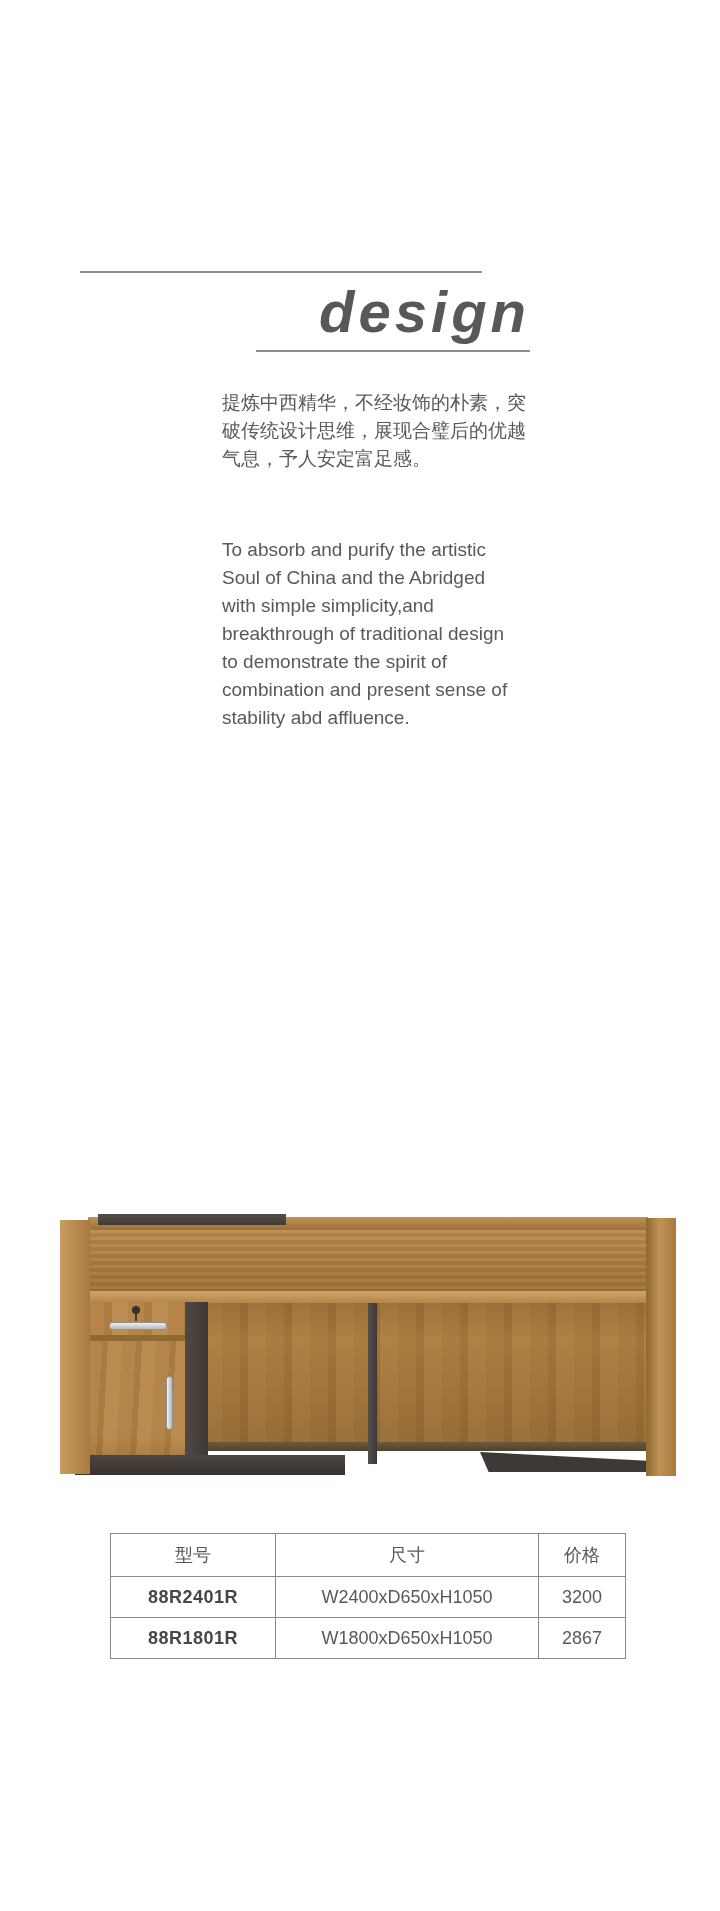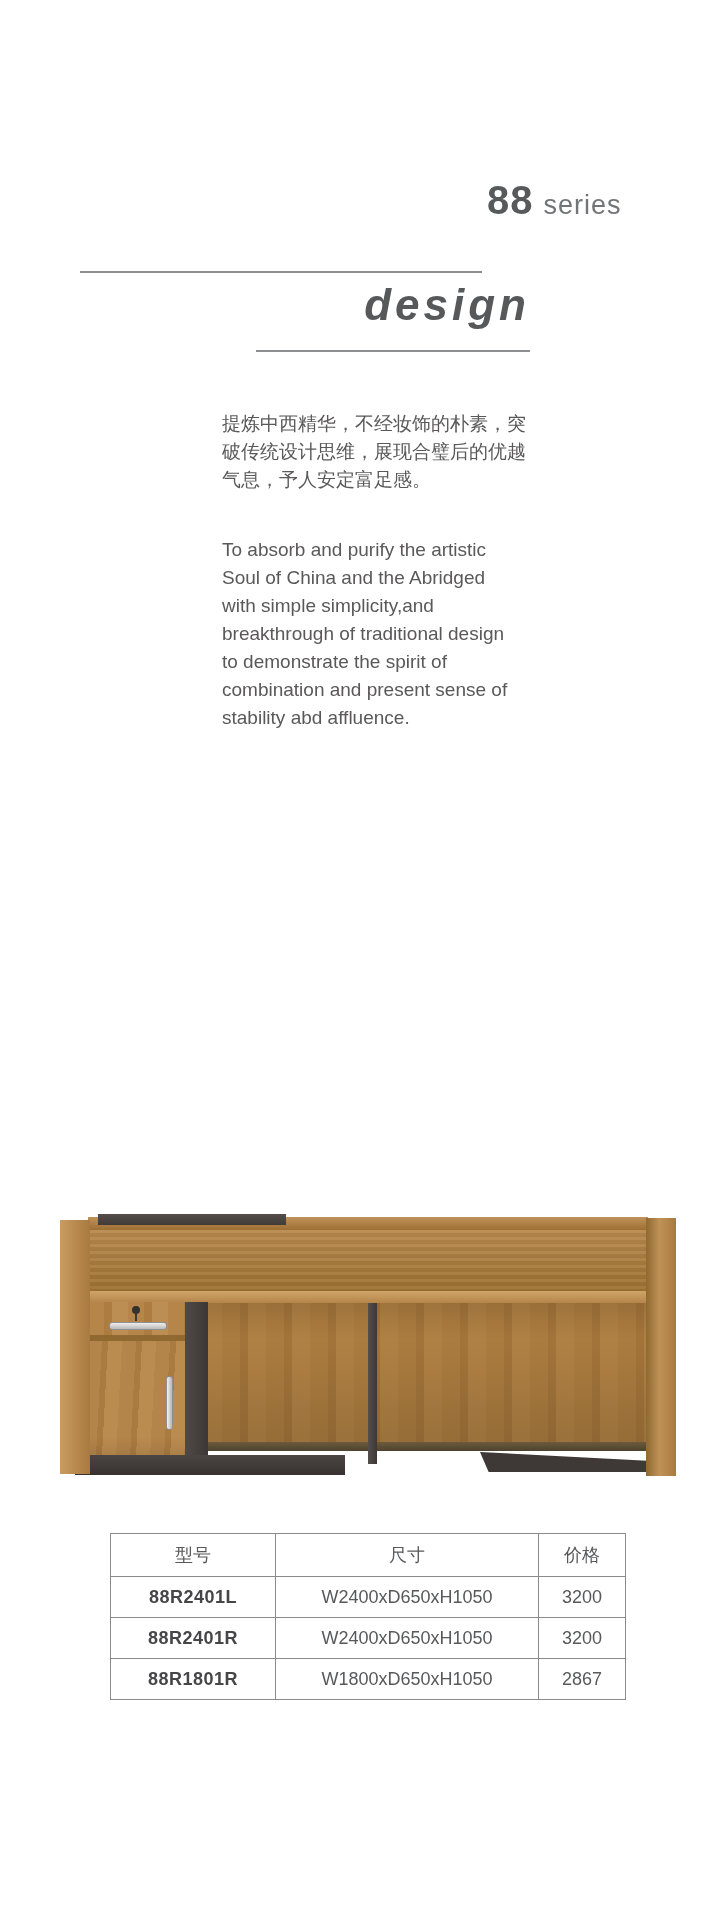--- a/index.html
+++ b/index.html
@@ -19,35 +19,35 @@
   .series-num{font-size:40px;font-weight:bold;letter-spacing:1px;}
   .series-word{font-size:27px;color:#737477;letter-spacing:1px;}
   .title-line1{
     position:absolute;left:83px;top:184px;
     font-size:62px;font-weight:bold;font-style:italic;
     letter-spacing:4px;color:#57585a;line-height:1.05;
     white-space:nowrap;
   }
   .title-line2{
     position:absolute;left:80px;top:282px;width:450px;
-    font-size:44px;font-weight:bold;font-style:italic;
+    font-size:58px;font-weight:bold;font-style:italic;
     letter-spacing:4px;color:#57585a;line-height:1.05;
     text-align:right;white-space:nowrap;
   }
   .title-underline-1{
     position:absolute;left:80px;top:271px;width:402px;height:2px;
     background:#8d8e90;
   }
   .title-underline-2{
     position:absolute;left:256px;top:350px;width:274px;height:2px;
     background:#8d8e90;
   }
   
   .para-zh{
-    position:absolute;left:222px;top:410px;width:330px;
+    position:absolute;left:222px;top:389px;width:330px;
     font-size:19px;line-height:28px;color:#5a5858;
     white-space:pre-line;
   }
   .para-en{
     position:absolute;left:222px;top:536px;width:340px;
     font-size:19px;line-height:28px;color:#5a5858;
     white-space:pre-line;
   }
   
   .desk{
@@ -156,24 +156,20 @@
   .col-model{width:164px;}
   .col-size{width:262px;}
   .col-price{width:86px;}
   td.cell-model{font-weight:bold;color:#464648;letter-spacing:0.5px;}
 </style>
 </head>
 <body>
 
 <div class="canvas">
 
-  <div class="series-tag">
-    <span class="series-num">88</span>
-    <span class="series-word">series</span>
-  </div>
 
   <div class="title-underline-1"></div>
   <div class="title-line2">design</div>
   <div class="title-underline-2"></div>
 
   <div class="para-zh">提炼中西精华，不经妆饰的朴素，突
 破传统设计思维，展现合璧后的优越
 气息，予人安定富足感。</div>
   <div class="para-en">To absorb and purify the artistic
 Soul of China and the Abridged
@@ -211,25 +207,20 @@
   <table class="price-table">
     <thead>
       <tr>
         <th class="col-model">型号</th>
         <th class="col-size">尺寸</th>
         <th class="col-price">价格</th>
       </tr>
     </thead>
     <tbody>
       <tr>
-        <td class="cell-model">88R2401L</td>
-        <td>W2400xD650xH1050</td>
-        <td>3200</td>
-      </tr>
-      <tr>
         <td class="cell-model">88R2401R</td>
         <td>W2400xD650xH1050</td>
         <td>3200</td>
       </tr>
       <tr>
         <td class="cell-model">88R1801R</td>
         <td>W1800xD650xH1050</td>
         <td>2867</td>
       </tr>
     </tbody>

